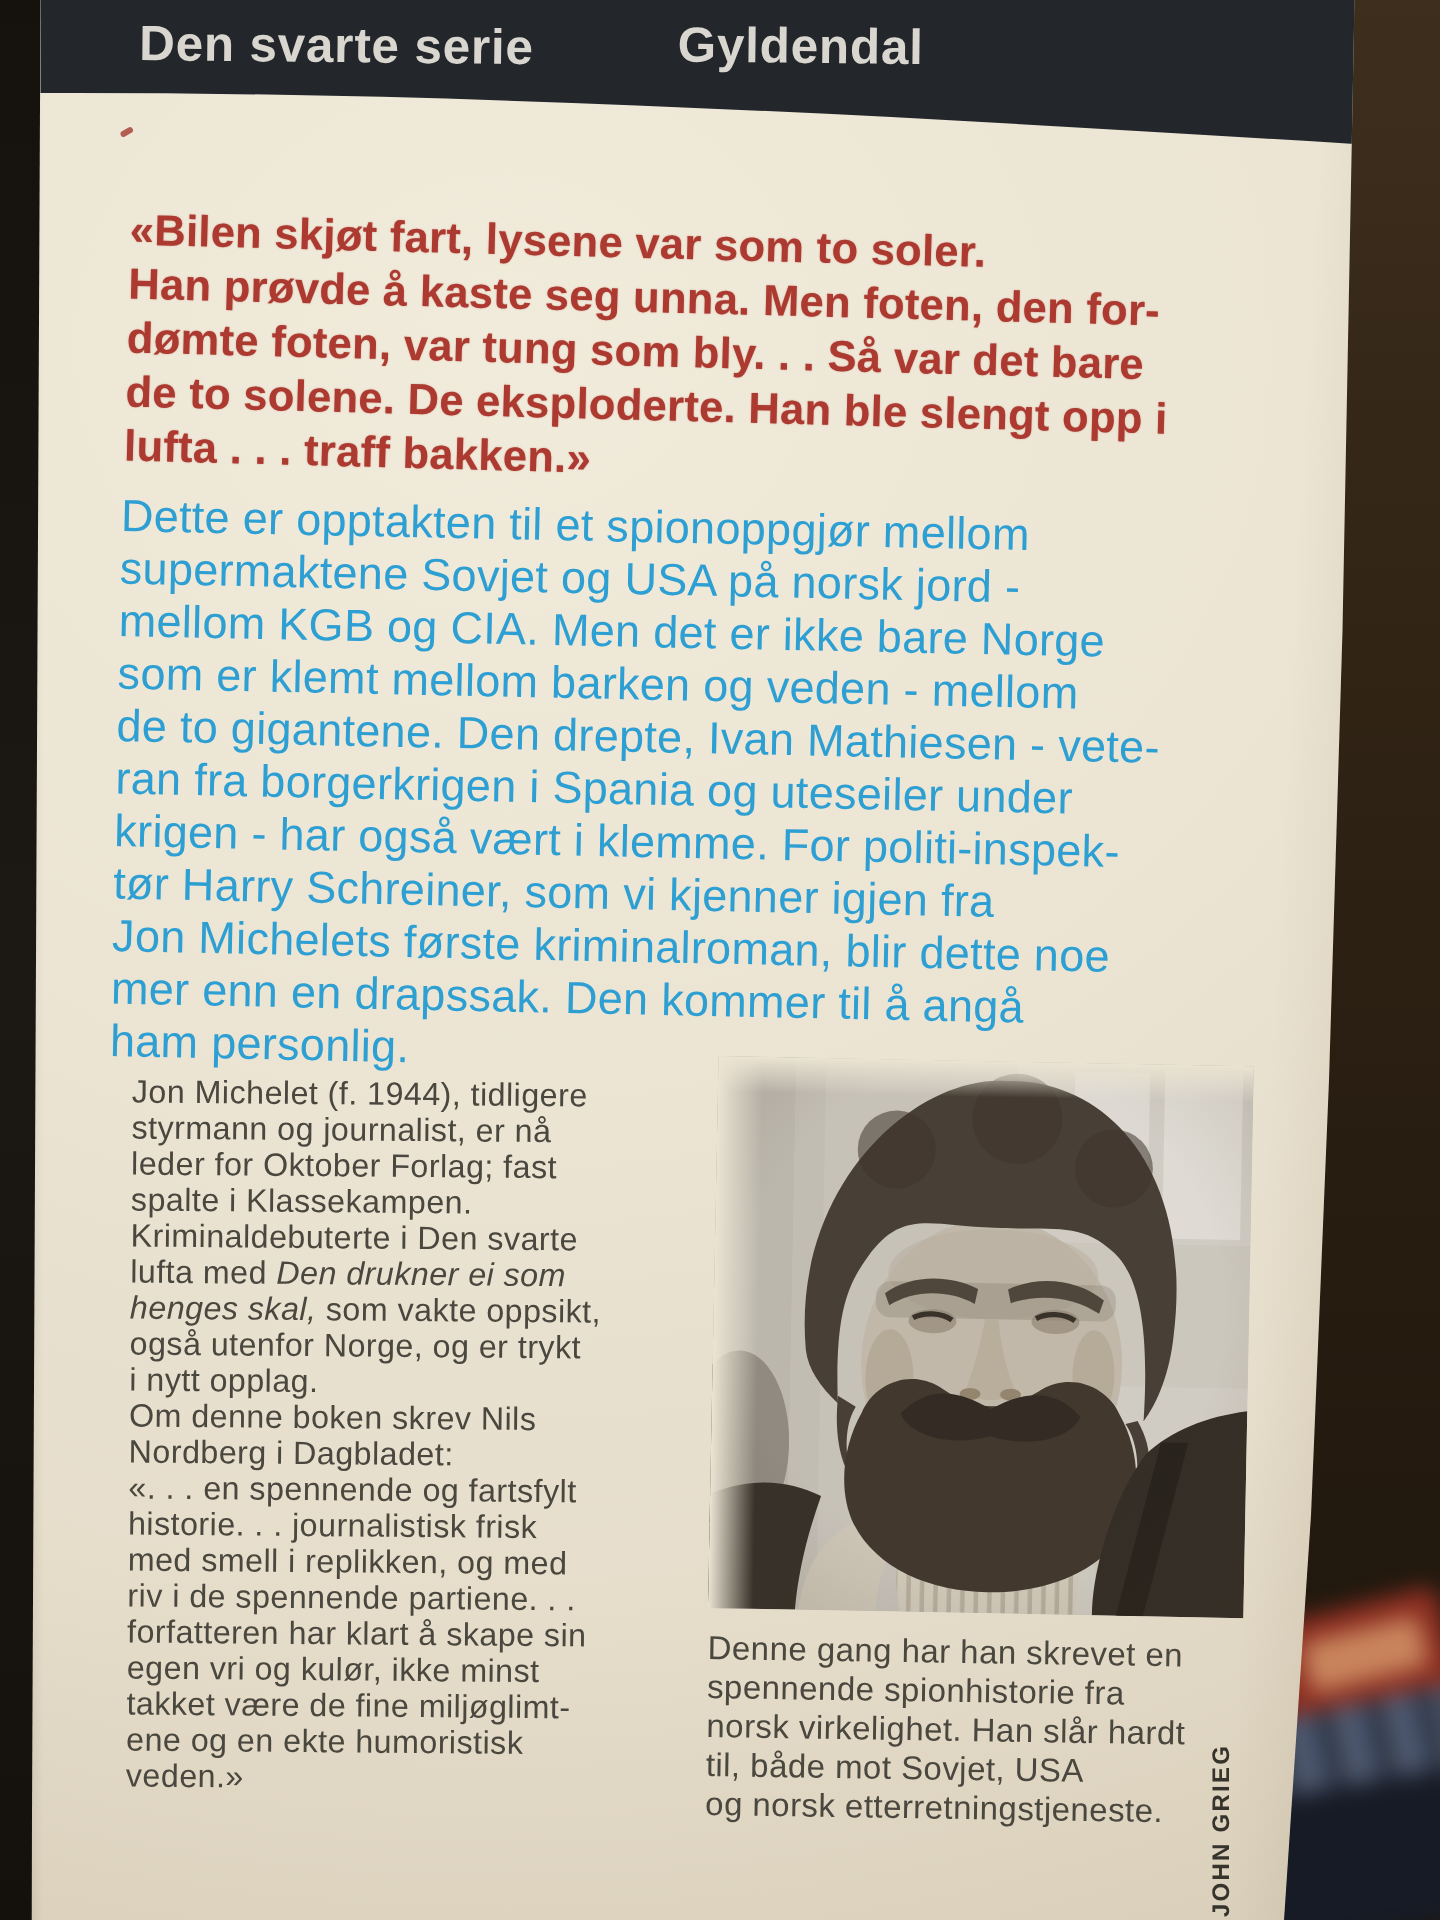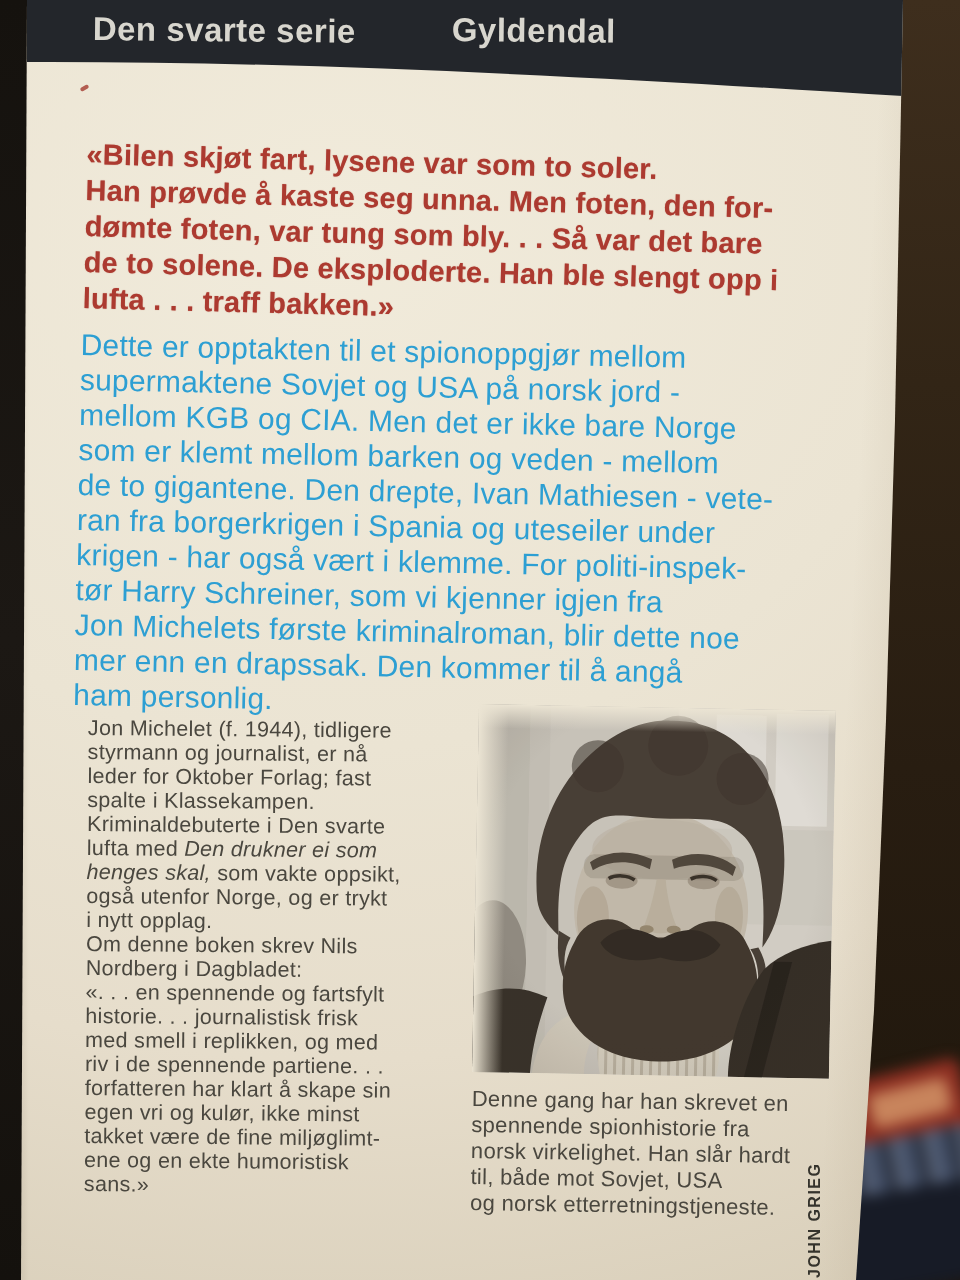--- a/index.html
+++ b/index.html
@@ -118,21 +118,21 @@
         <div class="tline"><span>Om denne boken skrev Nils</span></div>
         <div class="tline"><span>Nordberg i Dagbladet:</span></div>
         <div class="tline"><span>«. . . en spennende og fartsfylt</span></div>
         <div class="tline"><span>historie. . . journalistisk frisk</span></div>
         <div class="tline"><span>med smell i replikken, og med</span></div>
         <div class="tline"><span>riv i de spennende partiene. . .</span></div>
         <div class="tline"><span>forfatteren har klart å skape sin</span></div>
         <div class="tline"><span>egen vri og kulør, ikke minst</span></div>
         <div class="tline"><span>takket være de fine miljøglimt-</span></div>
         <div class="tline"><span>ene og en ekte humoristisk</span></div>
-        <div class="tline"><span>sans.»</span></div>
+        <div class="tline"><span>veden.»</span></div>
       </div>
 
     <div class="photo" title="black-and-white portrait of the author with curly hair, full beard and turtleneck sweater">
       <svg width="357" height="368" viewBox="0 0 357 368">
         <defs>
           <pattern id="ribs" width="9" height="10" patternUnits="userSpaceOnUse">
             <rect width="9" height="10" fill="#d7d0c1"></rect>
             <rect x="6" width="3" height="10" fill="#bab2a1"></rect>
           </pattern>
           <linearGradient id="fadeL" x1="0" y1="0" x2="1" y2="0">

